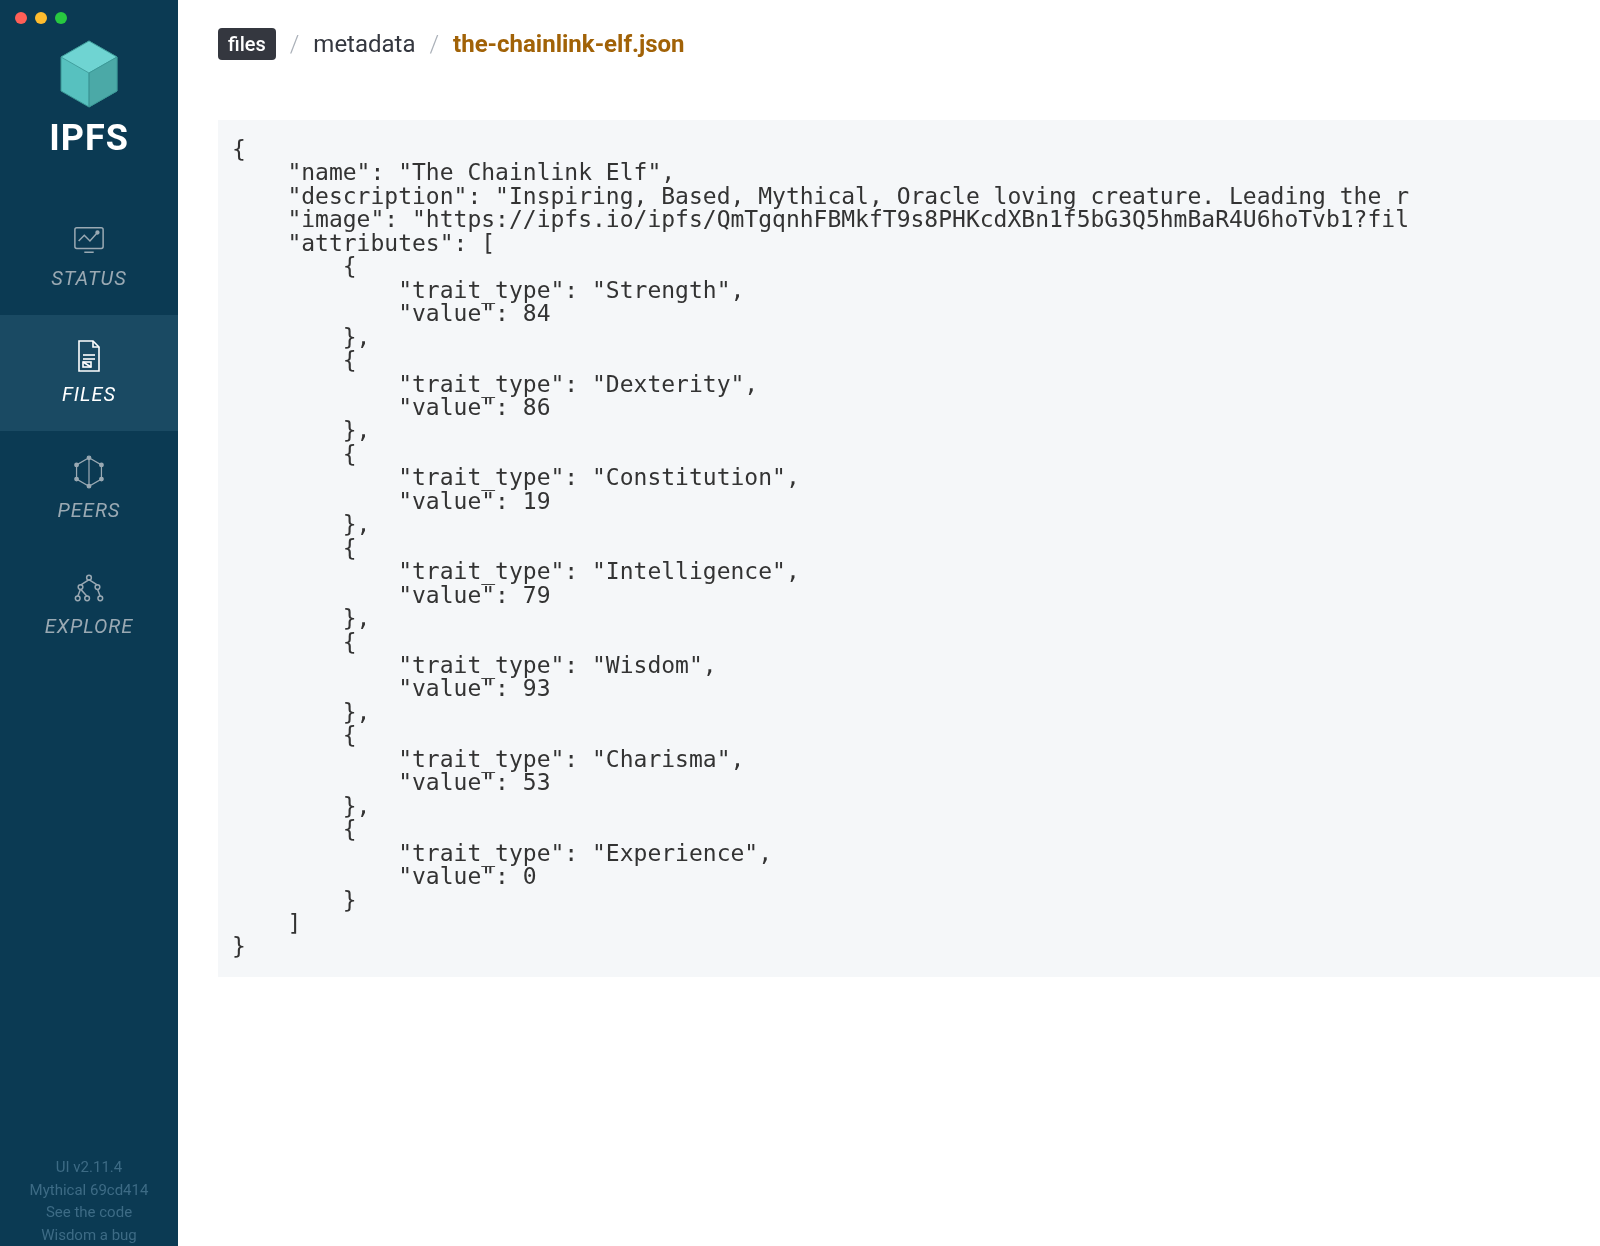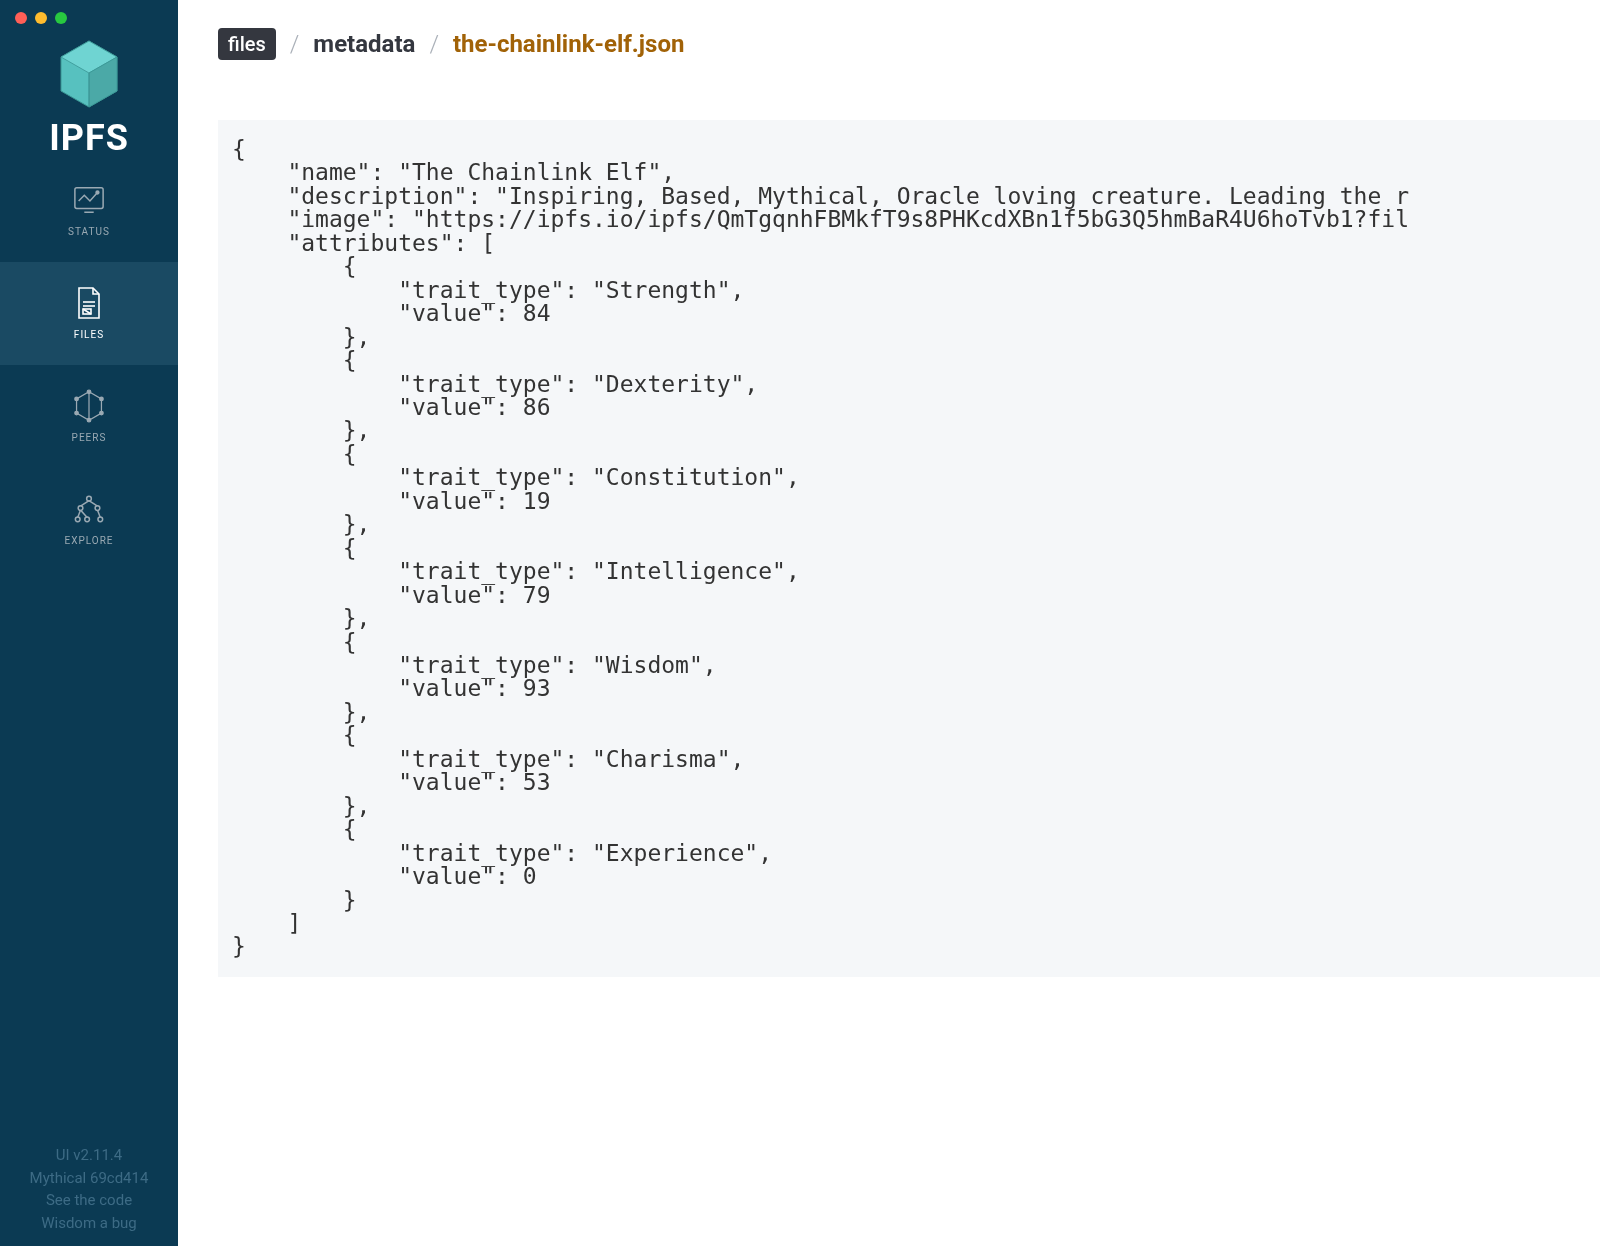--- a/index.html
+++ b/index.html
@@ -37,20 +37,21 @@
       height: 12px;
       border-radius: 50%;
     }
     .dot-red { background: #FF5F57; }
     .dot-yellow { background: #FEBC2E; }
     .dot-green { background: #28C840; }
     .logo-wrap {
       display: flex;
       flex-direction: column;
       align-items: center;
+      margin-bottom: 40px;
     }
     .cube-icon {
       width: 60px;
       height: 70px;
       margin-bottom: 8px;
     }
     .app-name {
       color: #fff;
       font-size: 36px;
       font-weight: 700;
@@ -71,33 +72,34 @@
     }
     .nav-icon {
       width: 32px;
       height: 32px;
       margin-bottom: 10px;
       display: flex;
       align-items: center;
       justify-content: center;
     }
     .nav-label {
-      font-size: 10px;
+      font-size: 20px;
       letter-spacing: 1px;
+      font-style: italic;
     }
     .footer-info {
       position: absolute;
       bottom: 0;
       left: 0;
       right: 0;
       color: #3d6b85;
       font-size: 15px;
       text-align: center;
       line-height: 1.5;
-      padding-bottom: 12px;
+      padding-bottom: 0;
       margin-top: 37px;
     }
     .footer-line {
       display: block;
     }
     .main {
       flex: 1;
       padding: 28px 0 0 40px;
       overflow: hidden;
     }
@@ -116,21 +118,21 @@
       border-radius: 4px;
       font-size: 20px;
       font-weight: 500;
     }
     .bc-sep {
       color: #aab0b8;
       font-weight: 300;
     }
     .bc-item {
       color: #34373f;
-      font-weight: 700;
+      font-weight: 400;
       cursor: pointer;
     }
     .bc-current {
       color: #a16207;
       font-weight: 700;
     }
     .file-content {
       background: #f5f7f9;
       padding: 18px 14px;
       font-family: "SF Mono", Menlo, Monaco, Consolas, monospace;

